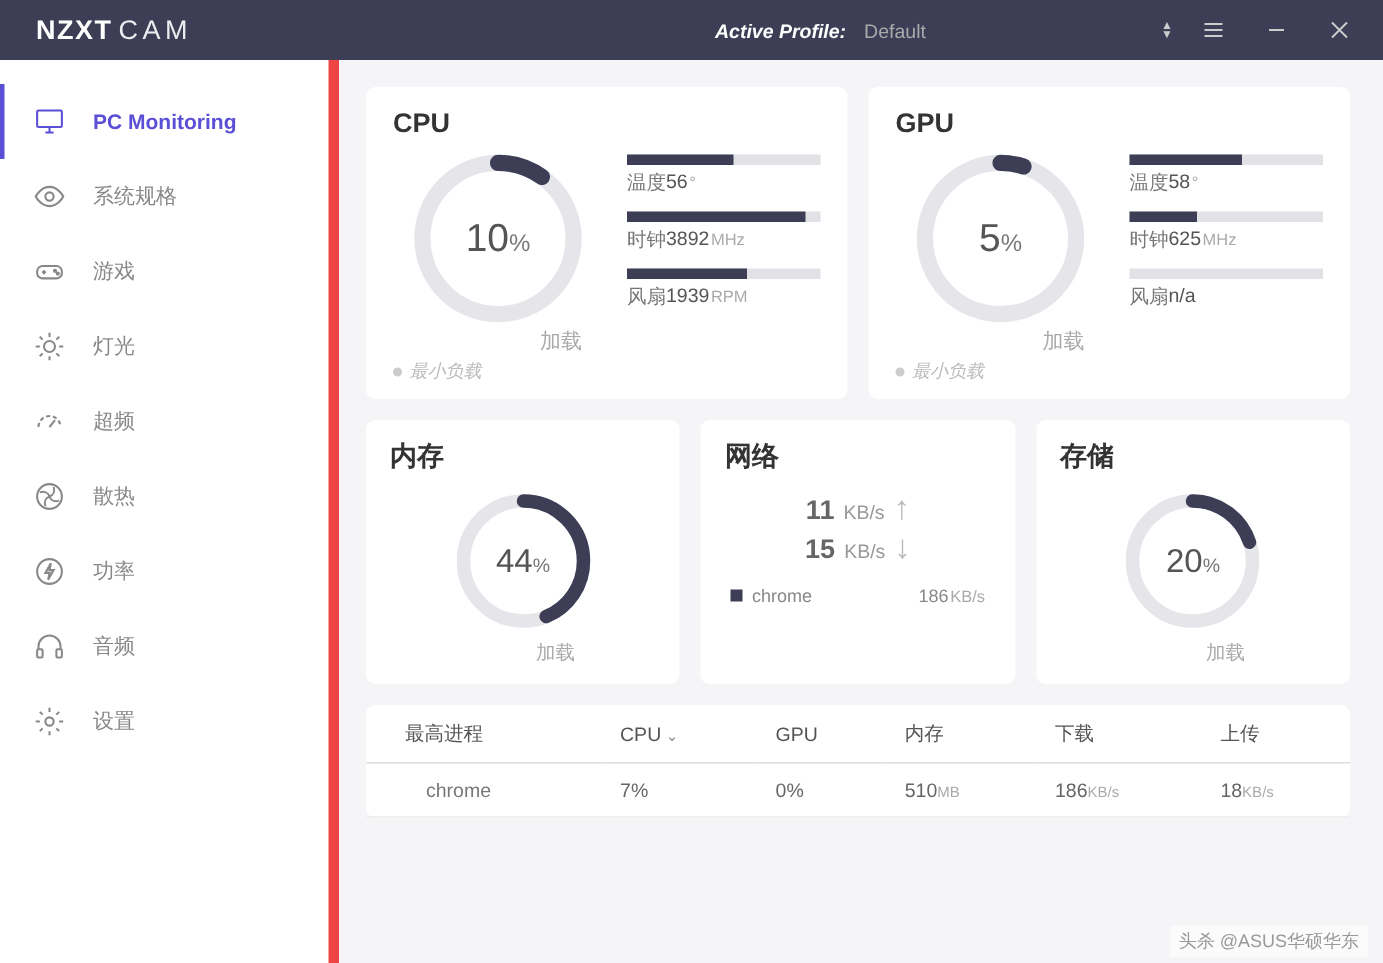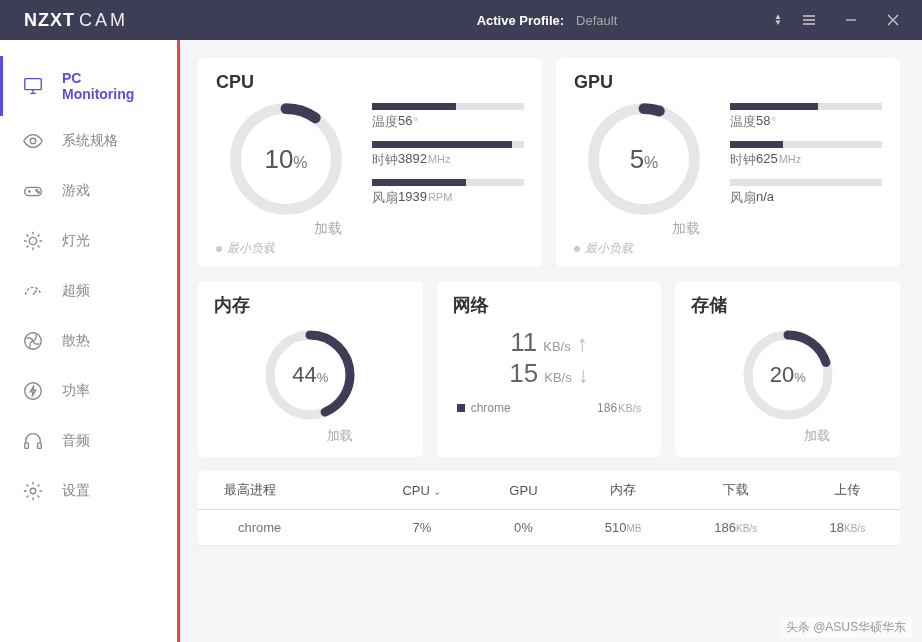--- a/index.html
+++ b/index.html
@@ -3,28 +3,28 @@
 <meta charset="utf-8">
 <style>
 * { margin: 0; padding: 0; box-sizing: border-box; font-family: -apple-system, "Segoe UI", "Microsoft YaHei", sans-serif; }
 body { background: #f5f5f7; width: 922px; height: 642px; overflow: hidden; }
 
 .titlebar { height: 40px; background: #3d3d56; color: #fff; display: flex; align-items: center; padding: 0 8px 0 24px; }
 .brand { display: flex; align-items: baseline; gap: 2px; }
 .brand-bold { font-weight: 800; font-size: 18px; letter-spacing: 1px; }
 .brand-thin { font-weight: 300; font-size: 18px; letter-spacing: 3px; margin-left: 2px; opacity: 0.9; }
 .active-profile { margin-left: auto; display: flex; align-items: center; gap: 12px; font-size: 13px; }
-.profile-label { font-weight: 600; }
+.profile-label { font-weight: 600; font-style: italic; }
 .profile-value { color: #aaa; min-width: 180px; }
 .win-controls { display: flex; align-items: center; gap: 0; }
 .win-btn { width: 42px; height: 40px; display: flex; align-items: center; justify-content: center; cursor: pointer; color: #ccc; font-size: 13px; }
 .updown { display: flex; flex-direction: column; font-size: 8px; line-height: 6px; color: #ccc; padding: 0 6px; }
 
 .layout { display: flex; height: calc(100% - 40px); }
-.sidebar { width: 180px; background: #fff; border-right: 3px solid #ef4444; padding-top: 16px; }
+.sidebar { width: 226px; background: #fff; border-right: 7px solid #ef4444; padding-top: 16px; }
 .nav-item { display: flex; align-items: center; gap: 18px; padding: 14px 22px; color: #888; font-size: 14px; cursor: pointer; }
 .nav-item.active { color: #5b4fd6; border-left: 3px solid #5b4fd6; padding-left: 19px; font-weight: 600; }
 .nav-icon { width: 22px; height: 22px; display: flex; align-items: center; justify-content: center; flex-shrink: 0; }
 .nav-icon svg { width: 22px; height: 22px; stroke: currentColor; fill: none; stroke-width: 1.5; }
 
 .main { flex: 1; padding: 18px 22px 8px 18px; overflow: auto; }
 
 .row { display: flex; gap: 14px; margin-bottom: 14px; }
 .card { background: #fff; border-radius: 6px; padding: 14px 18px 10px 18px; }
 .card.wide { flex: 1; }
@@ -51,29 +51,29 @@
 
 .small-gauge { width: 100px; height: 100px; position: relative; margin: 8px auto 2px auto; }
 .small-gauge svg { width: 100%; height: 100%; transform: rotate(-90deg); }
 .small-gauge .gauge-txt .gauge-val { font-size: 22px; }
 .small-gauge .gauge-txt .gauge-unit { font-size: 13px; }
 .small-card { flex: 1; background: #fff; border-radius: 6px; padding: 12px 16px; min-width: 0; }
 .small-card .under { text-align: center; font-size: 13px; color: #aaa; margin-right: 4px; }
 
 .net-body { display: flex; flex-direction: column; align-items: center; padding-top: 4px; }
 .net-val { display: flex; align-items: baseline; gap: 6px; color: #666; }
-.net-num { font-size: 26px; font-weight: 400; }
+.net-num { font-size: 18px; font-weight: 700; }
 .net-unit { font-size: 13px; color: #999; }
 .net-arrow { font-size: 22px; color: #bbb; }
 .net-row { display: flex; justify-content: space-between; width: 100%; margin-top: 12px; font-size: 12px; color: #888; padding: 0 4px; }
 .sq { width: 8px; height: 8px; background: #3d3d56; display: inline-block; margin-right: 6px; }
 
 .table-card { background: #fff; border-radius: 6px; padding: 0; }
 .tbl { width: 100%; border-collapse: collapse; }
-.tbl th, .tbl td { padding: 10px 12px; font-size: 13px; text-align: center; color: #666; border-bottom: 1px solid #eee; }
+.tbl th, .tbl td { padding: 10px 12px; font-size: 13px; text-align: left; color: #666; border-bottom: 1px solid #eee; }
 .tbl th { font-weight: 500; color: #555; border-bottom: 1px solid #ddd; }
 .tbl th:first-child, .tbl td:first-child { text-align: left; padding-left: 26px; }
 .tbl tbody td:first-child { padding-left: 40px; color: #777; }
 .tbl .unit { font-size: 10px; color: #aaa; }
 .sort-arrow { font-size: 10px; color: #888; margin-left: 3px; }
 
 .watermark { position: fixed; bottom: 4px; right: 10px; font-size: 12px; color: #999; background: rgba(255,255,255,0.6); padding: 2px 6px; }
 </style>
 </head>
 <body>

